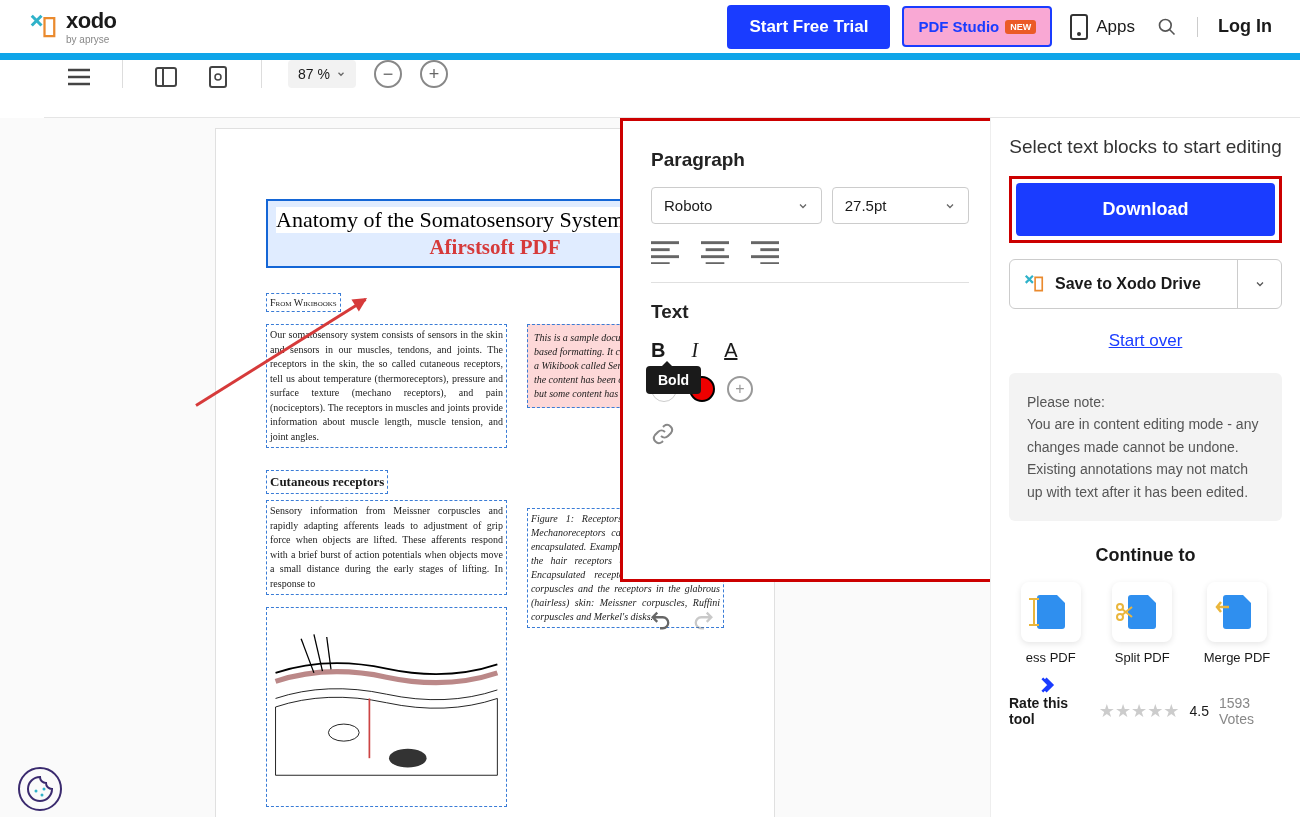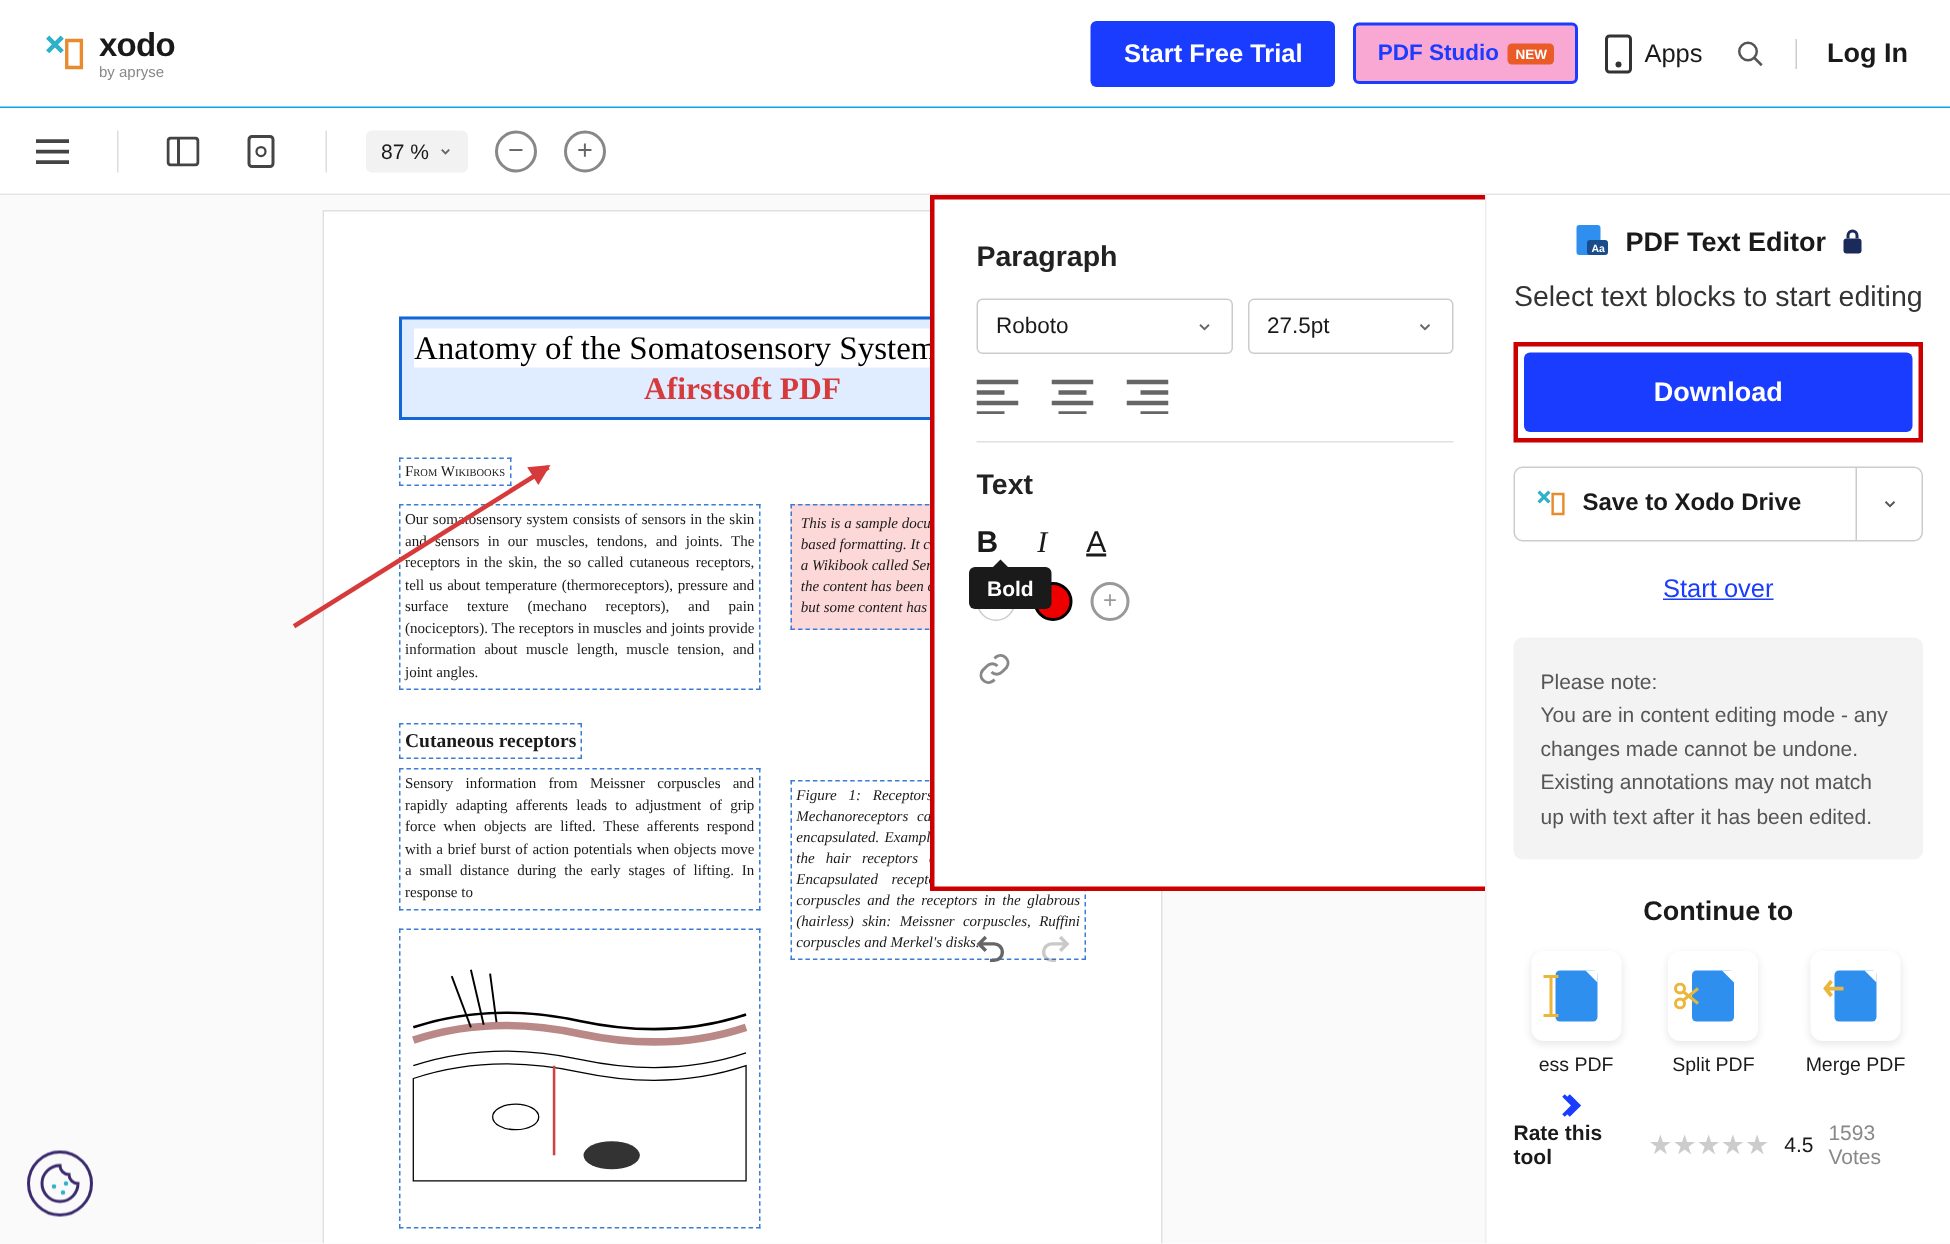--- a/index.html
+++ b/index.html
@@ -1,35 +1,35 @@
 <!DOCTYPE html>
 <html><head>
 <meta charset="utf-8">
 <style>
 * { margin: 0; padding: 0; box-sizing: border-box; }
 body { font-family: -apple-system, BlinkMacSystemFont, "Segoe UI", sans-serif; background: #fff; color: #1a1a1a; overflow: hidden; }
-.top-nav { display: flex; align-items: center; padding: 0 28px; height: 72px; border-bottom: 1px solid #0ea5e9; }
+.top-nav { display: flex; align-items: center; padding: 0 28px; height: 60px; border-bottom: 7px solid #0ea5e9; }
 .logo { display: flex; align-items: center; margin-right: 40px; }
 .logo-icon { width: 30px; height: 30px; margin-right: 8px; }
 .logo-text { display: flex; flex-direction: column; }
 .logo-main { font-weight: 700; font-size: 22px; letter-spacing: -0.5px; }
 .logo-sub { font-size: 10px; color: #888; }
 .nav-items { display: flex; align-items: center; gap: 32px; }
 .nav-item { font-size: 18px; color: #333; cursor: pointer; display: flex; align-items: center; gap: 6px; }
 .nav-spacer { flex: 1; }
 .btn-primary { background: #1A3CFF; color: #fff; border: none; padding: 12px 22px; font-size: 17px; font-weight: 700; border-radius: 4px; cursor: pointer; }
 .btn-secondary { background: #f9a8d4; color: #1A3CFF; border: 2px solid #1A3CFF; padding: 10px 14px; font-size: 15px; font-weight: 700; border-radius: 4px; cursor: pointer; display: flex; align-items: center; gap: 6px; }
 .badge-new { background: #EB5B28; color: #fff; font-size: 9px; padding: 2px 5px; border-radius: 3px; font-weight: 700; }
 .apps-link { display: flex; align-items: center; gap: 8px; font-size: 17px; margin-left: 18px; cursor: pointer; text-align: right; }
 .device-icon { width: 18px; height: 26px; border: 2px solid #333; border-radius: 3px; position: relative; }
 .device-icon::after { content: ''; position: absolute; bottom: 2px; left: 50%; transform: translateX(-50%); width: 4px; height: 4px; background: #333; border-radius: 50%; }
 .search-icon-btn { margin-left: 22px; cursor: pointer; }
 .divider-v { width: 1px; height: 20px; background: #ccc; margin: 0 20px; }
 .login { font-weight: 700; font-size: 18px; cursor: pointer; }
-.toolbar { display: flex; align-items: center; height: 58px; padding: 0 18px; gap: 18px; border-bottom: 1px solid #e5e5e5; }
+.toolbar { display: flex; align-items: flex-start; height: 58px; padding: 0 18px; gap: 18px; border-bottom: 1px solid #e5e5e5; margin-left: 44px; }
 .tb-btn { width: 34px; height: 34px; display: flex; align-items: center; justify-content: center; cursor: pointer; }
 .tb-sep { width: 1px; height: 28px; background: #ddd; margin: 0 8px; }
 .zoom-box { display: flex; align-items: center; background: #f2f2f2; padding: 6px 10px; border-radius: 4px; font-size: 14px; gap: 6px; }
 .zoom-circle { width: 28px; height: 28px; border: 2px solid #888; border-radius: 50%; display: flex; align-items: center; justify-content: center; cursor: pointer; font-size: 18px; color: #666; }
 .main { display: flex; height: calc(100vh - 130px); }
 .doc-area { flex: 1; background: #fafafa; display: flex; justify-content: center; padding: 10px 0; position: relative; overflow: hidden; }
 .page { width: 560px; height: 720px; background: #fff; border: 1px solid #e0e0e0; padding: 70px 50px 30px 50px; position: relative; font-family: Georgia, serif; }
 .title-box { border: 2.5px solid #1466d6; padding: 6px 8px; margin-bottom: 24px; position: relative; background: #e0ecff; }
 .doc-title { font-size: 22px; font-weight: 400; color: #000; background: #fff; }
 .watermark { color: #d63a3a; font-size: 21px; font-weight: 700; text-align: center; margin-top: 2px; }
@@ -253,32 +253,20 @@
             <path d="M9 14L4 9l5-5M4 9h11a6 6 0 0 1 0 12h-3" stroke="#666" stroke-width="2.5" fill="none"></path>
           </svg>
         <svg width="26" height="22" viewBox="0 0 24 24" style="opacity:0.35">
             <path d="M15 14l5-5-5-5M20 9H9a6 6 0 0 0 0 12h3" stroke="#666" stroke-width="2.5" fill="none"></path>
           </svg>
       </div>
     </div>
   </div>
 
   <div class="sidebar">
-    <div class="sb-title">
-      <svg width="26" height="26" viewBox="0 0 26 26">
-          <rect x="3" y="2" width="16" height="20" rx="2" fill="#2f8fef"></rect>
-          <rect x="10" y="12" width="14" height="10" rx="2" fill="#1a4b8a"></rect>
-          <text x="13" y="20" fill="#fff" font-size="7">Aa</text>
-        </svg>
-      <span>PDF Text Editor</span>
-      <svg width="16" height="18" viewBox="0 0 16 18">
-          <rect x="2" y="7" width="12" height="10" rx="2" fill="#1a2a5a"></rect>
-          <path d="M5 7V5a3 3 0 0 1 6 0v2" stroke="#1a2a5a" stroke-width="2" fill="none"></path>
-        </svg>
-    </div>
     <div class="sb-hint">Select text blocks to start editing</div>
     <div class="dl-wrap">
       <button class="dl-btn">Download</button>
     </div>
     <div class="save-row">
       <div class="save-main">
         <svg width="22" height="22" viewBox="0 0 40 40">
             <path d="M5 5 L18 18 M5 18 L18 5" stroke="#2fb2c9" stroke-width="4" fill="none"></path>
             <path d="M22 8 L35 8 L35 32 L22 32 Z" stroke="#ea8a2e" stroke-width="3" fill="none"></path>
           </svg>

